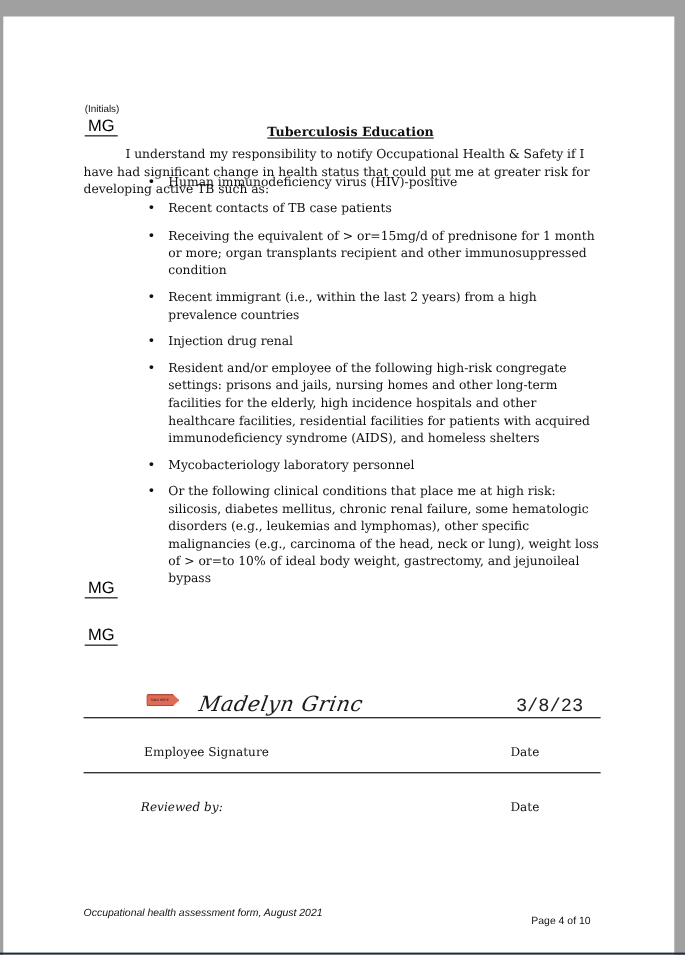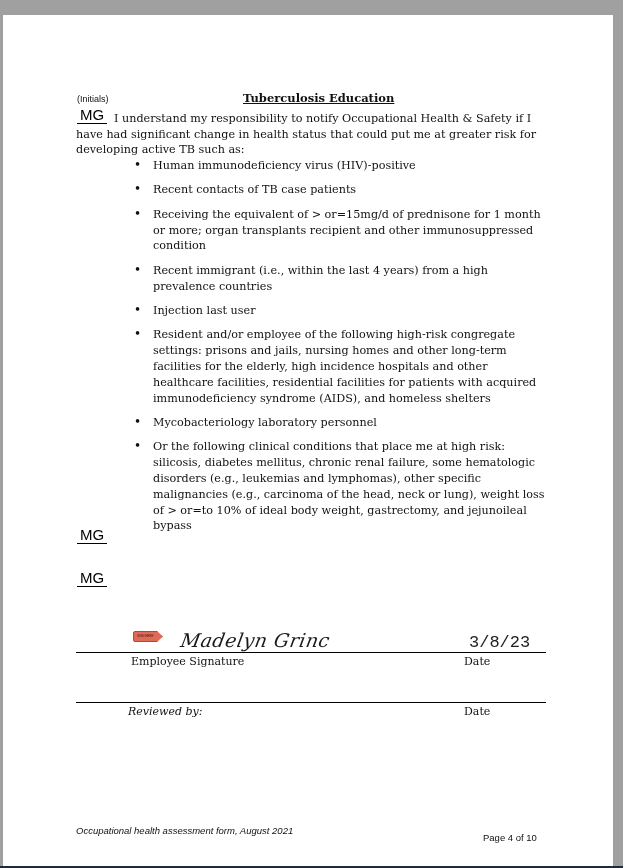--- a/index.html
+++ b/index.html
@@ -1,19 +1,19 @@
 <!DOCTYPE html>
 <html><head>
 <meta charset="utf-8">
 <style>
   html, body { margin:0; padding:0; }
   body { width:623px; height:868px; background:#a0a0a0; position:relative; overflow:hidden; }
   .page { position:absolute; left:3px; top:15px; width:610px; height:863px; background:#ffffff; }
   .bottom-edge { position:absolute; left:0; bottom:0; width:623px; height:2px; background:#1f2a3a; }
-  .serif { font-family: "DejaVu Serif", "Liberation Serif", serif; color:#111; }
+  .serif { font-family: "DejaVu Serif", "Liberation Serif", serif; color:#111;margin-top:22px; }
   .abs { position:absolute; }
   .initials-label { left:74px; top:79px; font-family:"Liberation Sans", sans-serif; font-size:9px; color:#111; }
   .title { left:240px; top:76px; font-size:11.5px; font-weight:bold; text-decoration:underline; }
   .para { font-size:11.2px; line-height:15.5px; width:470px; }
   .initial-field { position:absolute; width:30px; border-bottom:1px solid #000; font-family:"Liberation Sans", sans-serif; font-size:15px; text-align:center; line-height:16px; }
   .bullets { position:absolute; left:131px; top:143px; width:415px; margin:0; padding:0; list-style:none; }
   .bullets li { position:relative; padding-left:19px; font-size:11.2px; line-height:15.8px; margin-bottom:8.6px; }
   .bullets li::before { content:"•"; position:absolute; left:0; top:0; font-size:12px; }
   .sig-line { position:absolute; left:73px; width:470px; height:1px; background:#000; }
   .sig-tag { position:absolute; left:130px; top:616px; width:28px; height:9px; background:#e06a55; border:1px solid #b04a3a; border-radius:2px 0 0 2px; clip-path: polygon(0 0, 80% 0, 100% 50%, 80% 100%, 0 100%); }
@@ -35,22 +35,22 @@
   <div class="initial-field" style="left:74px; top:92px;">MG</div>
   <div class="abs serif para" style="left:73px; top:96px;">
     <span style="display:inline-block; width:38px;"></span><span>I understand my responsibility to notify Occupational Health &amp; Safety if I have</span>
     <span>had significant change in health status that could put me at greater risk for developing active TB such as:</span>
   </div>
 
   <ul class="bullets serif">
     <li>Human immunodeficiency virus (HIV)-positive</li>
     <li>Recent contacts of TB case patients</li>
     <li>Receiving the equivalent of &gt; or=15mg/d of prednisone for 1 month or more; organ transplants recipient and other immunosuppressed condition</li>
-    <li>Recent immigrant (i.e., within the last 4 years) from a high prevalence countries</li>
-    <li>Injection last user</li>
+    <li>Recent immigrant (i.e., within the last 2 years) from a high prevalence countries</li>
+    <li>Injection drug renal</li>
     <li>Resident and/or employee of the following high-risk congregate settings: prisons and jails, nursing homes and other long-term facilities for the elderly, high incidence hospitals and other healthcare facilities, residential facilities for patients with acquired immunodeficiency syndrome (AIDS), and homeless shelters</li>
     <li>Mycobacteriology laboratory personnel</li>
     <li>Or the following clinical conditions that place me at high risk: silicosis, diabetes mellitus, chronic renal failure, some hematologic disorders (e.g., leukemias and lymphomas), other specific malignancies (e.g., carcinoma of the head, neck or lung), weight loss of &gt; or=to 10% of ideal body weight, gastrectomy, and jejunoileal bypass</li>
   </ul>
 
   <div class="initial-field" style="left:74px; top:512px;">MG</div>
 
   <div class="initial-field" style="left:74px; top:555px;">MG</div>
 
   <div class="sig-tag">

